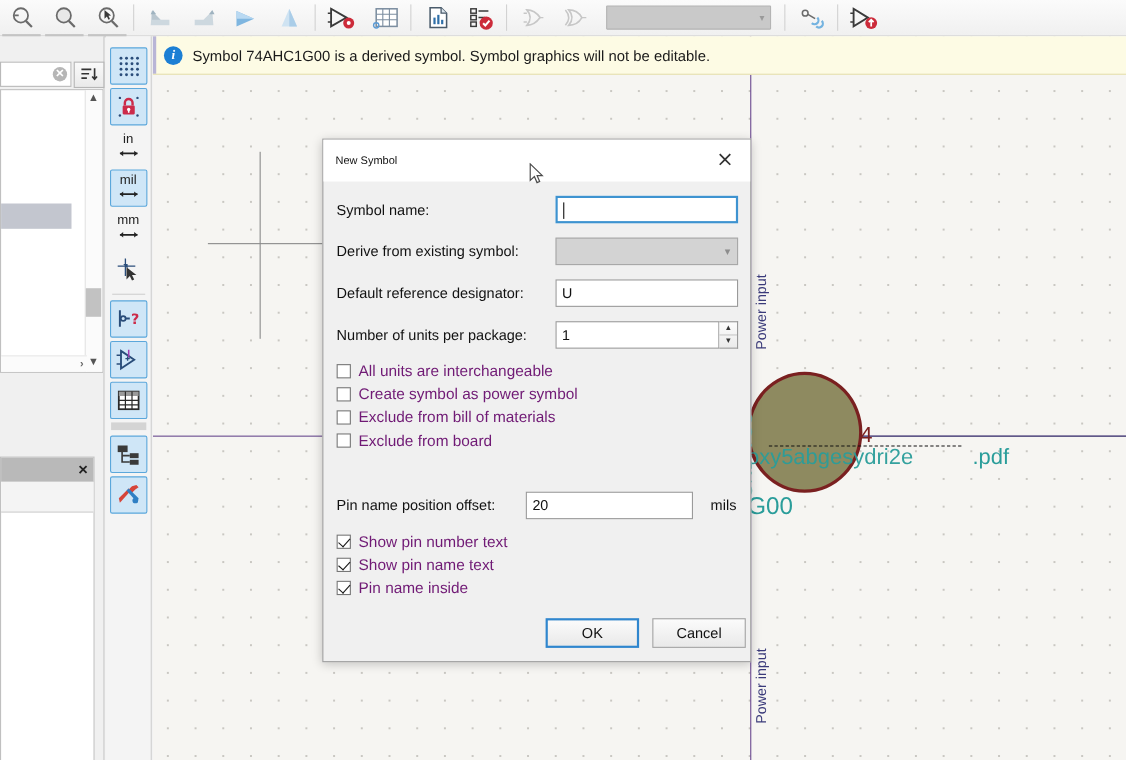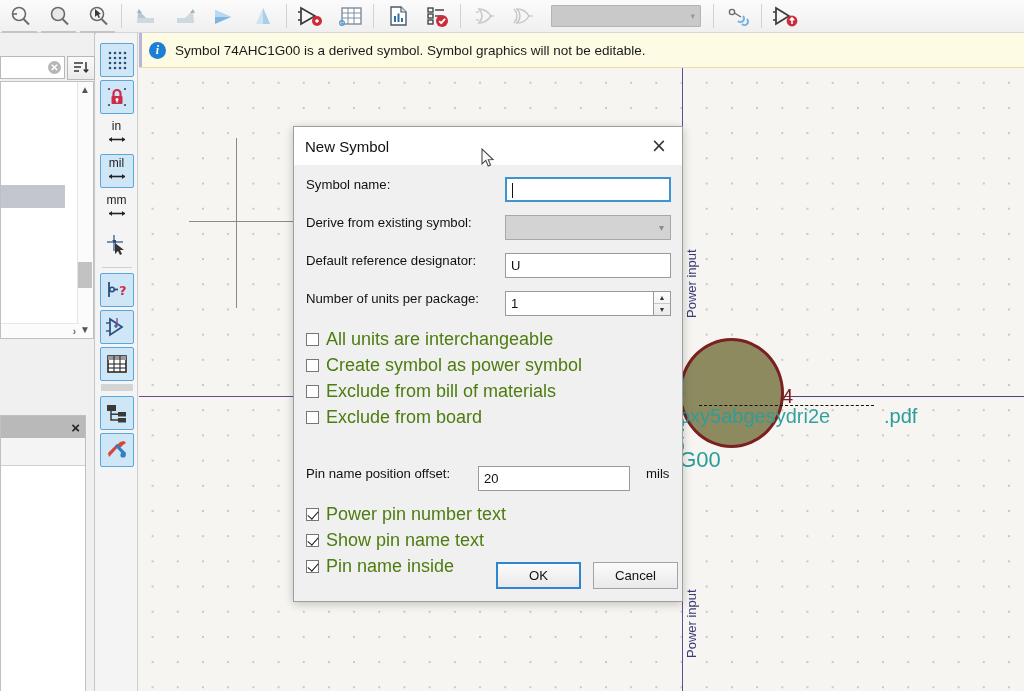--- a/index.html
+++ b/index.html
@@ -188,28 +188,28 @@
     background: #f0f0f0;
     border: 1px solid #9e9e9e;
     box-shadow: 0 2px 9px rgba(0,0,0,0.22);
     z-index: 40;
   }
   #dlg-title {
     height: 38px; background: #fff;
     display: flex; align-items: center; justify-content: space-between;
     padding: 0 12px 0 11px;
   }
-  #dlg-title-text { font-size: 15px; color: #111; }
+  #dlg-title-text { font-size: 10px; color: #111; }
   #dlg-close {
     width: 22px; height: 22px; line-height: 20px; text-align: center;
     font-size: 19px; color: #333; font-family: "DejaVu Sans", sans-serif;
   }
   #dlg-body { padding: 12px 12px 0 12px; }
 
-  .frow { display: flex; align-items: flex-start; margin-bottom: 11px; }
+  .frow { display: flex; align-items: center; margin-bottom: 11px; }
   .flbl { font-size: 13.2px; color: #111; }
   .inp {
     height: 25px; background: #fff; border: 1px solid #9a9a9a;
     padding: 0 5px; font-size: 13px; line-height: 23px; color: #111;
   }
   .inp.focused { border: 2px solid #3e93d0; }
   .caret {
     display: inline-block; width: 1px; height: 15px;
     background: #111; vertical-align: -3px;
   }
@@ -234,21 +234,21 @@
     width: 13px; height: 13px; background: #fff; border: 1px solid #767676;
     margin-right: 7px; flex: none; position: relative;
   }
   .cbox.checked::after {
     content: "";
     position: absolute; left: 3px; top: 0px;
     width: 5px; height: 9px;
     border: solid #1a1a1a; border-width: 0 1.6px 1.6px 0;
     transform: rotate(42deg);
   }
-  .cblbl { font-size: 18px; color: #4d7c0f; }
+  .cblbl { font-size: 14px; color: #701a75; }
 
   #btnrow {
     position: absolute; left: 0; right: 0; bottom: 12px;
     display: flex; justify-content: flex-end; padding-right: 4px;
   }
   .btn {
     min-width: 85px; height: 27px; margin-left: 12px;
     background: linear-gradient(#fbfbfb, #e9e9e9);
     border: 1px solid #a3a3a3;
     font-size: 13.2px; color: #111;
@@ -641,21 +641,21 @@
 
       <div class="frow" style="height:27px; position:relative; margin-top:38px;">
         <span class="flbl">Pin name position offset:</span>
         <div class="inp" style="position:absolute; left:172px; width:152px;">20</div>
         <span class="flbl" style="position:absolute; left:340px;">mils</span>
       </div>
 
       <div style="margin-top:4px;">
         <div class="cbrow">
           <span class="cbox checked"></span>
-          <span class="cblbl">Power pin number text</span>
+          <span class="cblbl">Show pin number text</span>
         </div>
         <div class="cbrow">
           <span class="cbox checked"></span>
           <span class="cblbl">Show pin name text</span>
         </div>
         <div class="cbrow">
           <span class="cbox checked"></span>
           <span class="cblbl">Pin name inside</span>
         </div>
       </div>

